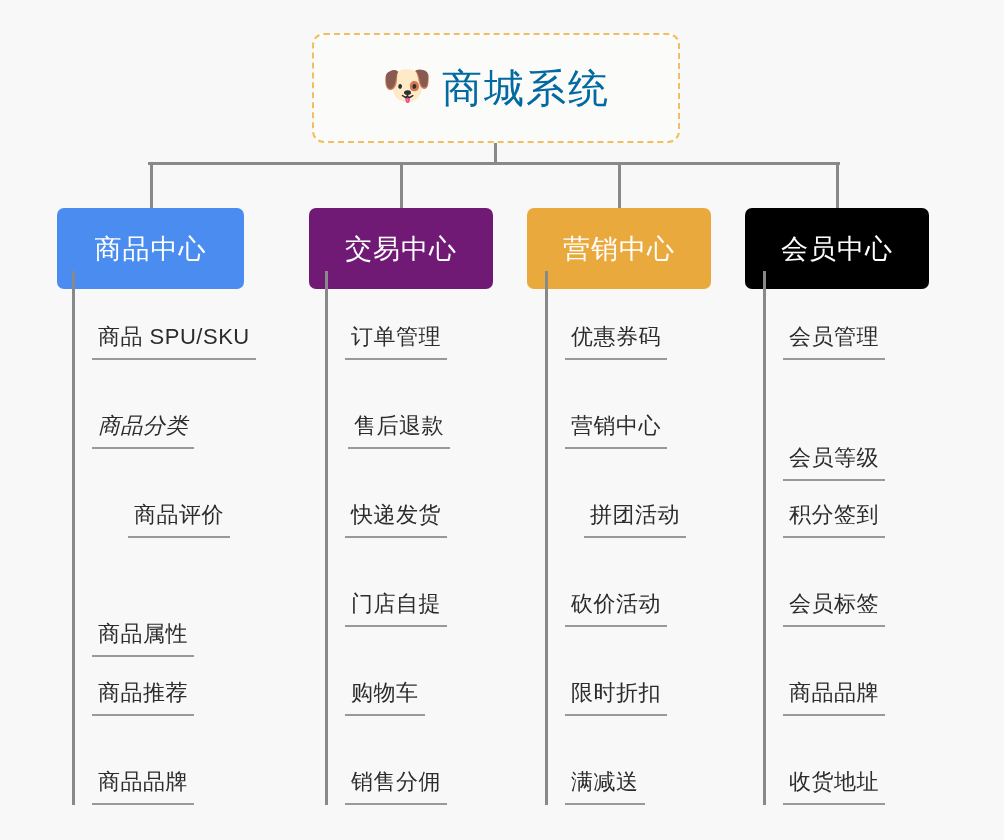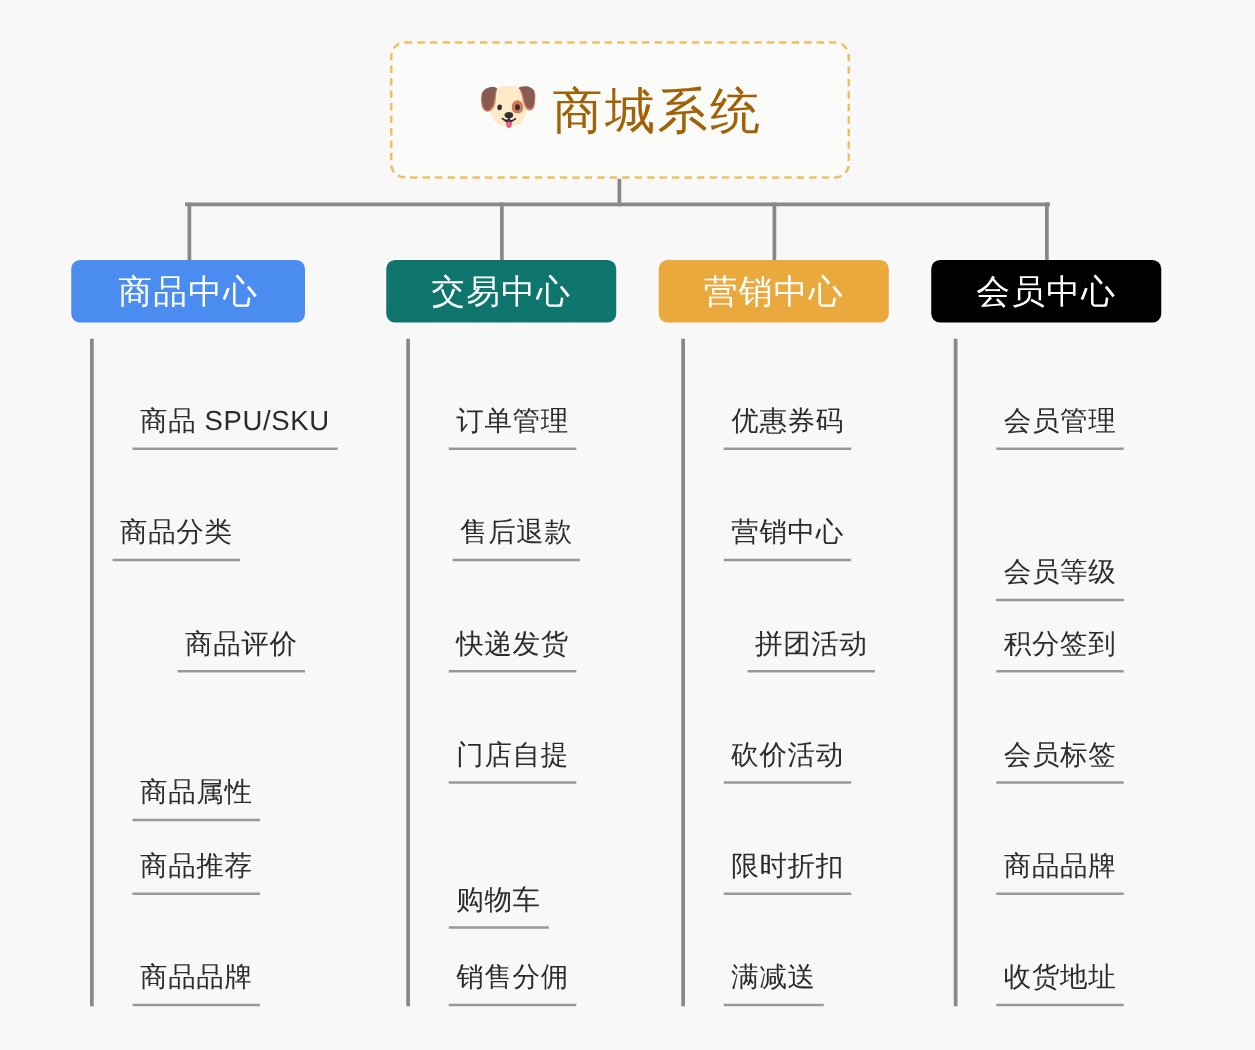--- a/index.html
+++ b/index.html
@@ -38,21 +38,21 @@
   .root-icon {
     font-size: 40px;
     line-height: 1;
     display: block;
     width: 46px;
     height: 46px;
     text-align: center;
   }
   .root-title {
     font-size: 40px;
-    color: #a16207;
+    color: #0369a1;
     letter-spacing: 2px;
     white-space: nowrap;
   }
 
   
   .conn {
     position: absolute;
     background: #898989;
   }
   .conn-root-stem {
@@ -70,21 +70,21 @@
   .conn-drop {
     top: 162px;
     width: 3px;
     height: 46px;
   }
 
   
   .cat-box {
     position: absolute;
     top: 208px;
-    height: 50px;
+    height: 81px;
     box-sizing: border-box;
     border-radius: 7px;
     display: flex;
     align-items: center;
     justify-content: center;
   }
   .cat-label {
     font-size: 27px;
     color: #ffffff;
     letter-spacing: 1px;
@@ -98,21 +98,21 @@
     background: #898989;
   }
 
   
   .leaf {
     position: absolute;
     height: 89px;
     box-sizing: border-box;
     display: flex;
     align-items: flex-end;
-    padding-left: 34px;
+    padding-left: 20px;
   }
   .leaf-inner {
     border-bottom: 2px solid #999999;
     padding: 0 6px 6px 6px;
     display: inline-block;
   }
   .leaf-label {
     font-size: 22px;
     color: #2c2c2c;
     white-space: nowrap;
@@ -135,41 +135,41 @@
   <div id="drops">
       <div class="conn conn-drop" style="left: 150px;"></div>
       <div class="conn conn-drop" style="left: 400px;"></div>
       <div class="conn conn-drop" style="left: 618px;"></div>
       <div class="conn conn-drop" style="left: 836px;"></div>
     </div>
   <div id="boxes">
       <div class="cat-box" style="left: 57px; width: 187px; background: rgb(74, 140, 240);">
         <span class="cat-label">商品中心</span>
       </div>
-      <div class="cat-box" style="left: 309px; width: 184px; background: #0f766e;">
+      <div class="cat-box" style="left: 309px; width: 184px; background: #701a75;">
         <span class="cat-label">交易中心</span>
       </div>
       <div class="cat-box" style="left: 527px; width: 184px; background: rgb(234, 169, 60);">
         <span class="cat-label">营销中心</span>
       </div>
       <div class="cat-box" style="left: 745px; width: 184px; background: #000000;">
         <span class="cat-label">会员中心</span>
       </div>
     </div>
   <div id="spines">
       <div class="spine" style="left: 72px; top: 271px; height: 534px;"></div>
       <div class="spine" style="left: 325px; top: 271px; height: 534px;"></div>
       <div class="spine" style="left: 545px; top: 271px; height: 534px;"></div>
       <div class="spine" style="left: 763px; top: 271px; height: 534px;"></div>
     </div>
   <div id="leaves">
       <div class="leaf" style="left: 72px; top: 271px;">
         <div class="leaf-inner"><span class="leaf-label">商品 SPU/SKU</span></div>
       </div>
-      <div class="leaf" style="left: 56px; top: 360px;">
+      <div class="leaf" style="left: 72px; top: 360px; font-style: italic;">
         <div class="leaf-inner"><span class="leaf-label">商品分类</span></div>
       </div>
       <div class="leaf" style="left: 72px; top: 449px; margin-left: 36px;">
         <div class="leaf-inner"><span class="leaf-label">商品评价</span></div>
       </div>
       <div class="leaf" style="left: 72px; top: 538px; margin-top: 30px;">
         <div class="leaf-inner"><span class="leaf-label">商品属性</span></div>
       </div>
       <div class="leaf" style="left: 72px; top: 627px;">
         <div class="leaf-inner"><span class="leaf-label">商品推荐</span></div>
@@ -182,21 +182,21 @@
       </div>
       <div class="leaf" style="left: 328px; top: 360px; align-items: flex-end;">
         <div class="leaf-inner"><span class="leaf-label">售后退款</span></div>
       </div>
       <div class="leaf" style="left: 325px; top: 449px;">
         <div class="leaf-inner"><span class="leaf-label">快递发货</span></div>
       </div>
       <div class="leaf" style="left: 325px; top: 538px;">
         <div class="leaf-inner"><span class="leaf-label">门店自提</span></div>
       </div>
-      <div class="leaf" style="left: 325px; top: 654px;">
+      <div class="leaf" style="left: 325px; top: 627px;">
         <div class="leaf-inner"><span class="leaf-label">购物车</span></div>
       </div>
       <div class="leaf" style="left: 325px; top: 716px;">
         <div class="leaf-inner"><span class="leaf-label">销售分佣</span></div>
       </div>
       <div class="leaf" style="left: 545px; top: 271px;">
         <div class="leaf-inner"><span class="leaf-label">优惠券码</span></div>
       </div>
       <div class="leaf" style="left: 545px; top: 360px;">
         <div class="leaf-inner"><span class="leaf-label">营销中心</span></div>

